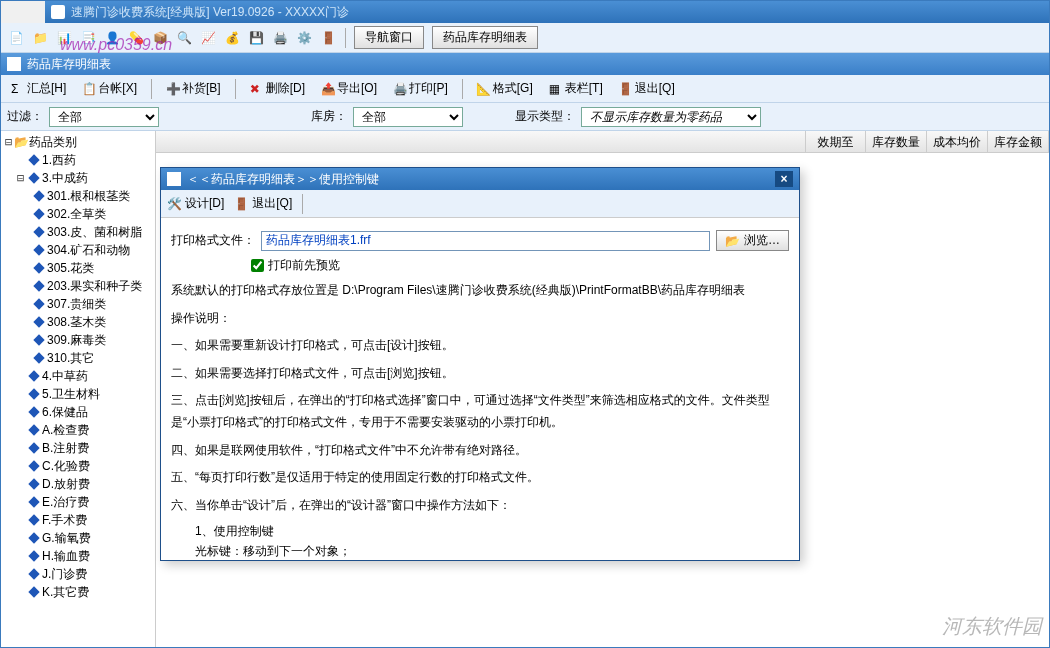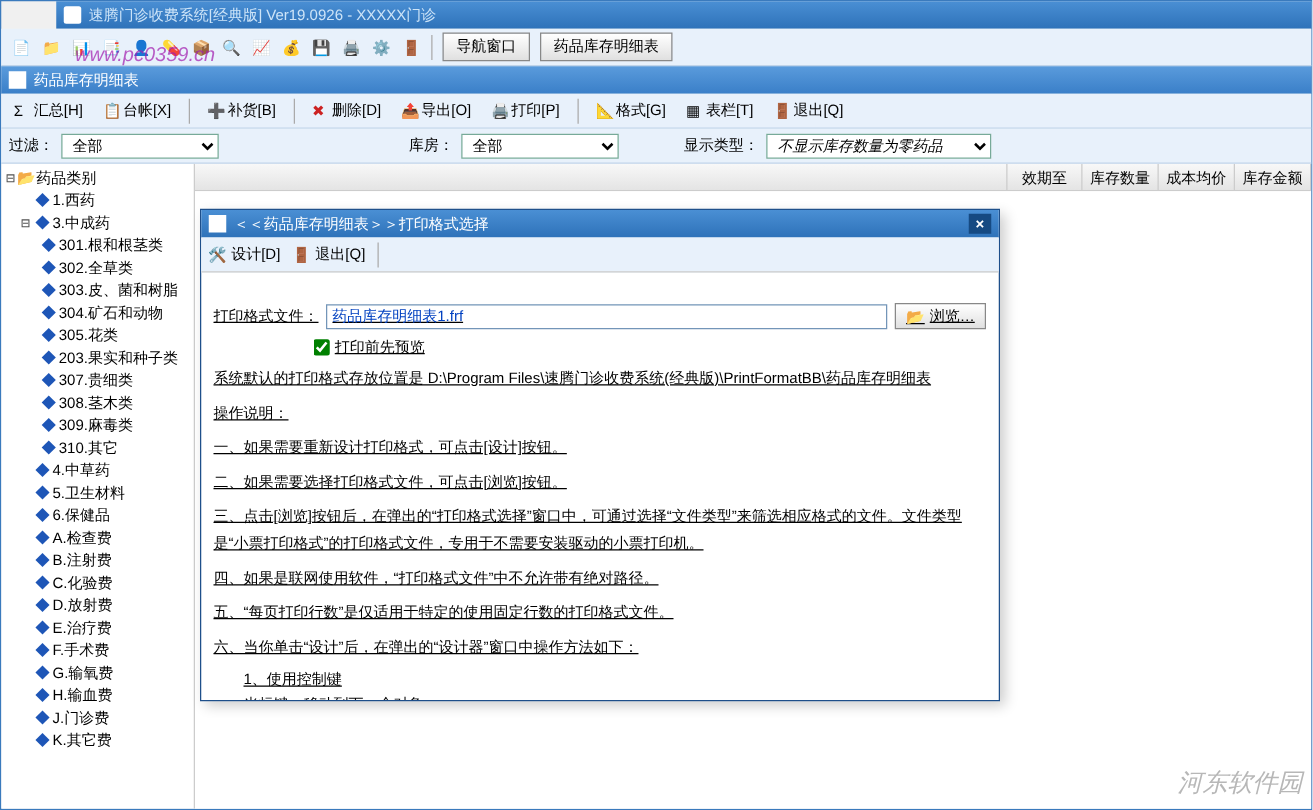--- a/index.html
+++ b/index.html
@@ -21,21 +21,21 @@
 .sub-title { background: linear-gradient(#5a9bdc, #3a7fc8); color: #fff; height: 22px; display: flex; align-items: center; padding: 0 6px; }
 .sub-title .ico { width: 14px; height: 14px; background: #fff; margin-right: 6px; }
 
 .action-bar { background: #e8f1fb; height: 28px; display: flex; align-items: center; padding: 0 6px; border-bottom: 1px solid #c0d4e9; gap: 8px; }
 .action-bar .ab { display: inline-flex; align-items: center; gap: 2px; padding: 2px 4px; cursor: pointer; }
 .action-bar .ab .ai { width: 14px; height: 14px; display: inline-block; }
 .action-bar .vsep { width: 1px; height: 20px; background: #aaa; margin: 0 2px; }
 
 .filter-bar { background: #e8f1fb; height: 28px; display: flex; align-items: center; padding: 0 6px; border-bottom: 1px solid #c0d4e9; gap: 6px; }
 .filter-bar select, .filter-bar input.sel { border: 1px solid #7a9; background: #fff; height: 20px; padding: 0 4px; }
-.filter-bar .wide { width: 126px; }
+.filter-bar .wide { width: 110px; }
 .filter-bar .wider { width: 180px; font-style: italic; }
 
 .content-area { flex: 1; display: flex; overflow: hidden; }
 .tree-pane { width: 155px; background: #fff; border-right: 1px solid #ccc; overflow: auto; padding: 2px; }
 .tree-pane .node { display: flex; align-items: center; height: 18px; white-space: nowrap; }
 .tree-pane .exp { width: 11px; text-align: center; color: #555; font-family: monospace; }
 .tree-pane .dot { width: 8px; height: 8px; background: #1e56b7; transform: rotate(45deg); margin: 0 4px; }
 .tree-pane .lbl { }
 .lvl0 { padding-left: 0px; }
 .lvl1 { padding-left: 12px; }
@@ -46,21 +46,21 @@
 .grid-header .gh { border-right: 1px solid #ccc; padding: 3px 6px; min-width: 60px; text-align: center; }
 .grid-body { flex: 1; background: #fff; }
 
 .dialog { position: absolute; left: 160px; top: 167px; width: 640px; height: 394px; border: 1px solid #1e4f8a; background: #fff; box-shadow: 4px 4px 10px rgba(0,0,0,0.2); z-index: 50; display: flex; flex-direction: column; }
 .dialog .dtitle { background: linear-gradient(#4a8fd4,#2e72b9); color: #fff; height: 22px; display: flex; align-items: center; padding: 0 6px; }
 .dialog .dtitle .ico { width: 14px; height: 14px; background: #fff; margin-right: 6px; }
 .dialog .dtitle .spacer { flex: 1; }
 .dialog .dtitle .xbtn { width: 18px; height: 16px; background: #164a82; color: #fff; display: flex; align-items: center; justify-content: center; font-weight: bold; cursor: pointer; }
 .dialog .dbar { background: #e8f1fb; height: 28px; display: flex; align-items: center; padding: 0 6px; border-bottom: 1px solid #ccc; gap: 10px; }
 .dialog .dbar .db { display: inline-flex; align-items: center; gap: 3px; cursor: pointer; }
-.dialog .dbody { padding: 24px 10px; flex: 1; overflow: auto; text-decoration: underline; }
+.dialog .dbody { padding: 12px 10px; flex: 1; overflow: auto; }
 .dialog .drow { display: flex; align-items: center; margin-bottom: 6px; gap: 6px; }
 .dialog input[type=text] { border: 1px solid #7395b8; height: 20px; padding: 0 4px; flex: 1; color: #0040c0; background: #fff; }
 .dialog .browse { border: 1px solid #888; background: linear-gradient(#fff,#e0e0e0); padding: 1px 8px; display: inline-flex; align-items: center; gap: 4px; }
 .dialog .chk { display: inline-flex; align-items: center; gap: 4px; margin-left: 80px; }
 .dialog .chk input { accent-color: green; }
 .dialog .note { margin: 6px 0; line-height: 1.8; }
 .dialog .indent { margin-left: 24px; line-height: 1.6; }
 
 .watermark { position: absolute; right: 8px; bottom: 8px; color: #888; font-size: 20px; font-style: italic; font-family: Liberation Mono, monospace; opacity: 0.6; pointer-events: none; margin-top: 44px; }
 .watermark-url { position: absolute; left: 60px; top: 36px; color: #a21caf; font-style: italic; font-size: 16px; opacity: 0.7; pointer-events: none; font-family: "Arial"; }
@@ -288,21 +288,21 @@
         <div class="gh">库存金额</div>
       </div>
       <div class="grid-body"></div>
     </div>
   </div>
 </div>
 
 <div class="dialog">
   <div class="dtitle">
     <span class="ico"></span>
-    <span>＜＜药品库存明细表＞＞打印格式选择</span>
+    <span>＜＜药品库存明细表＞＞使用控制键</span>
     <span class="spacer"></span>
     <span class="xbtn">×</span>
   </div>
   <div class="dbar">
     <span class="db">
         <span>🛠️</span>
         <span>设计[D]</span>
       </span>
     <span class="db">
         <span>🚪</span>

